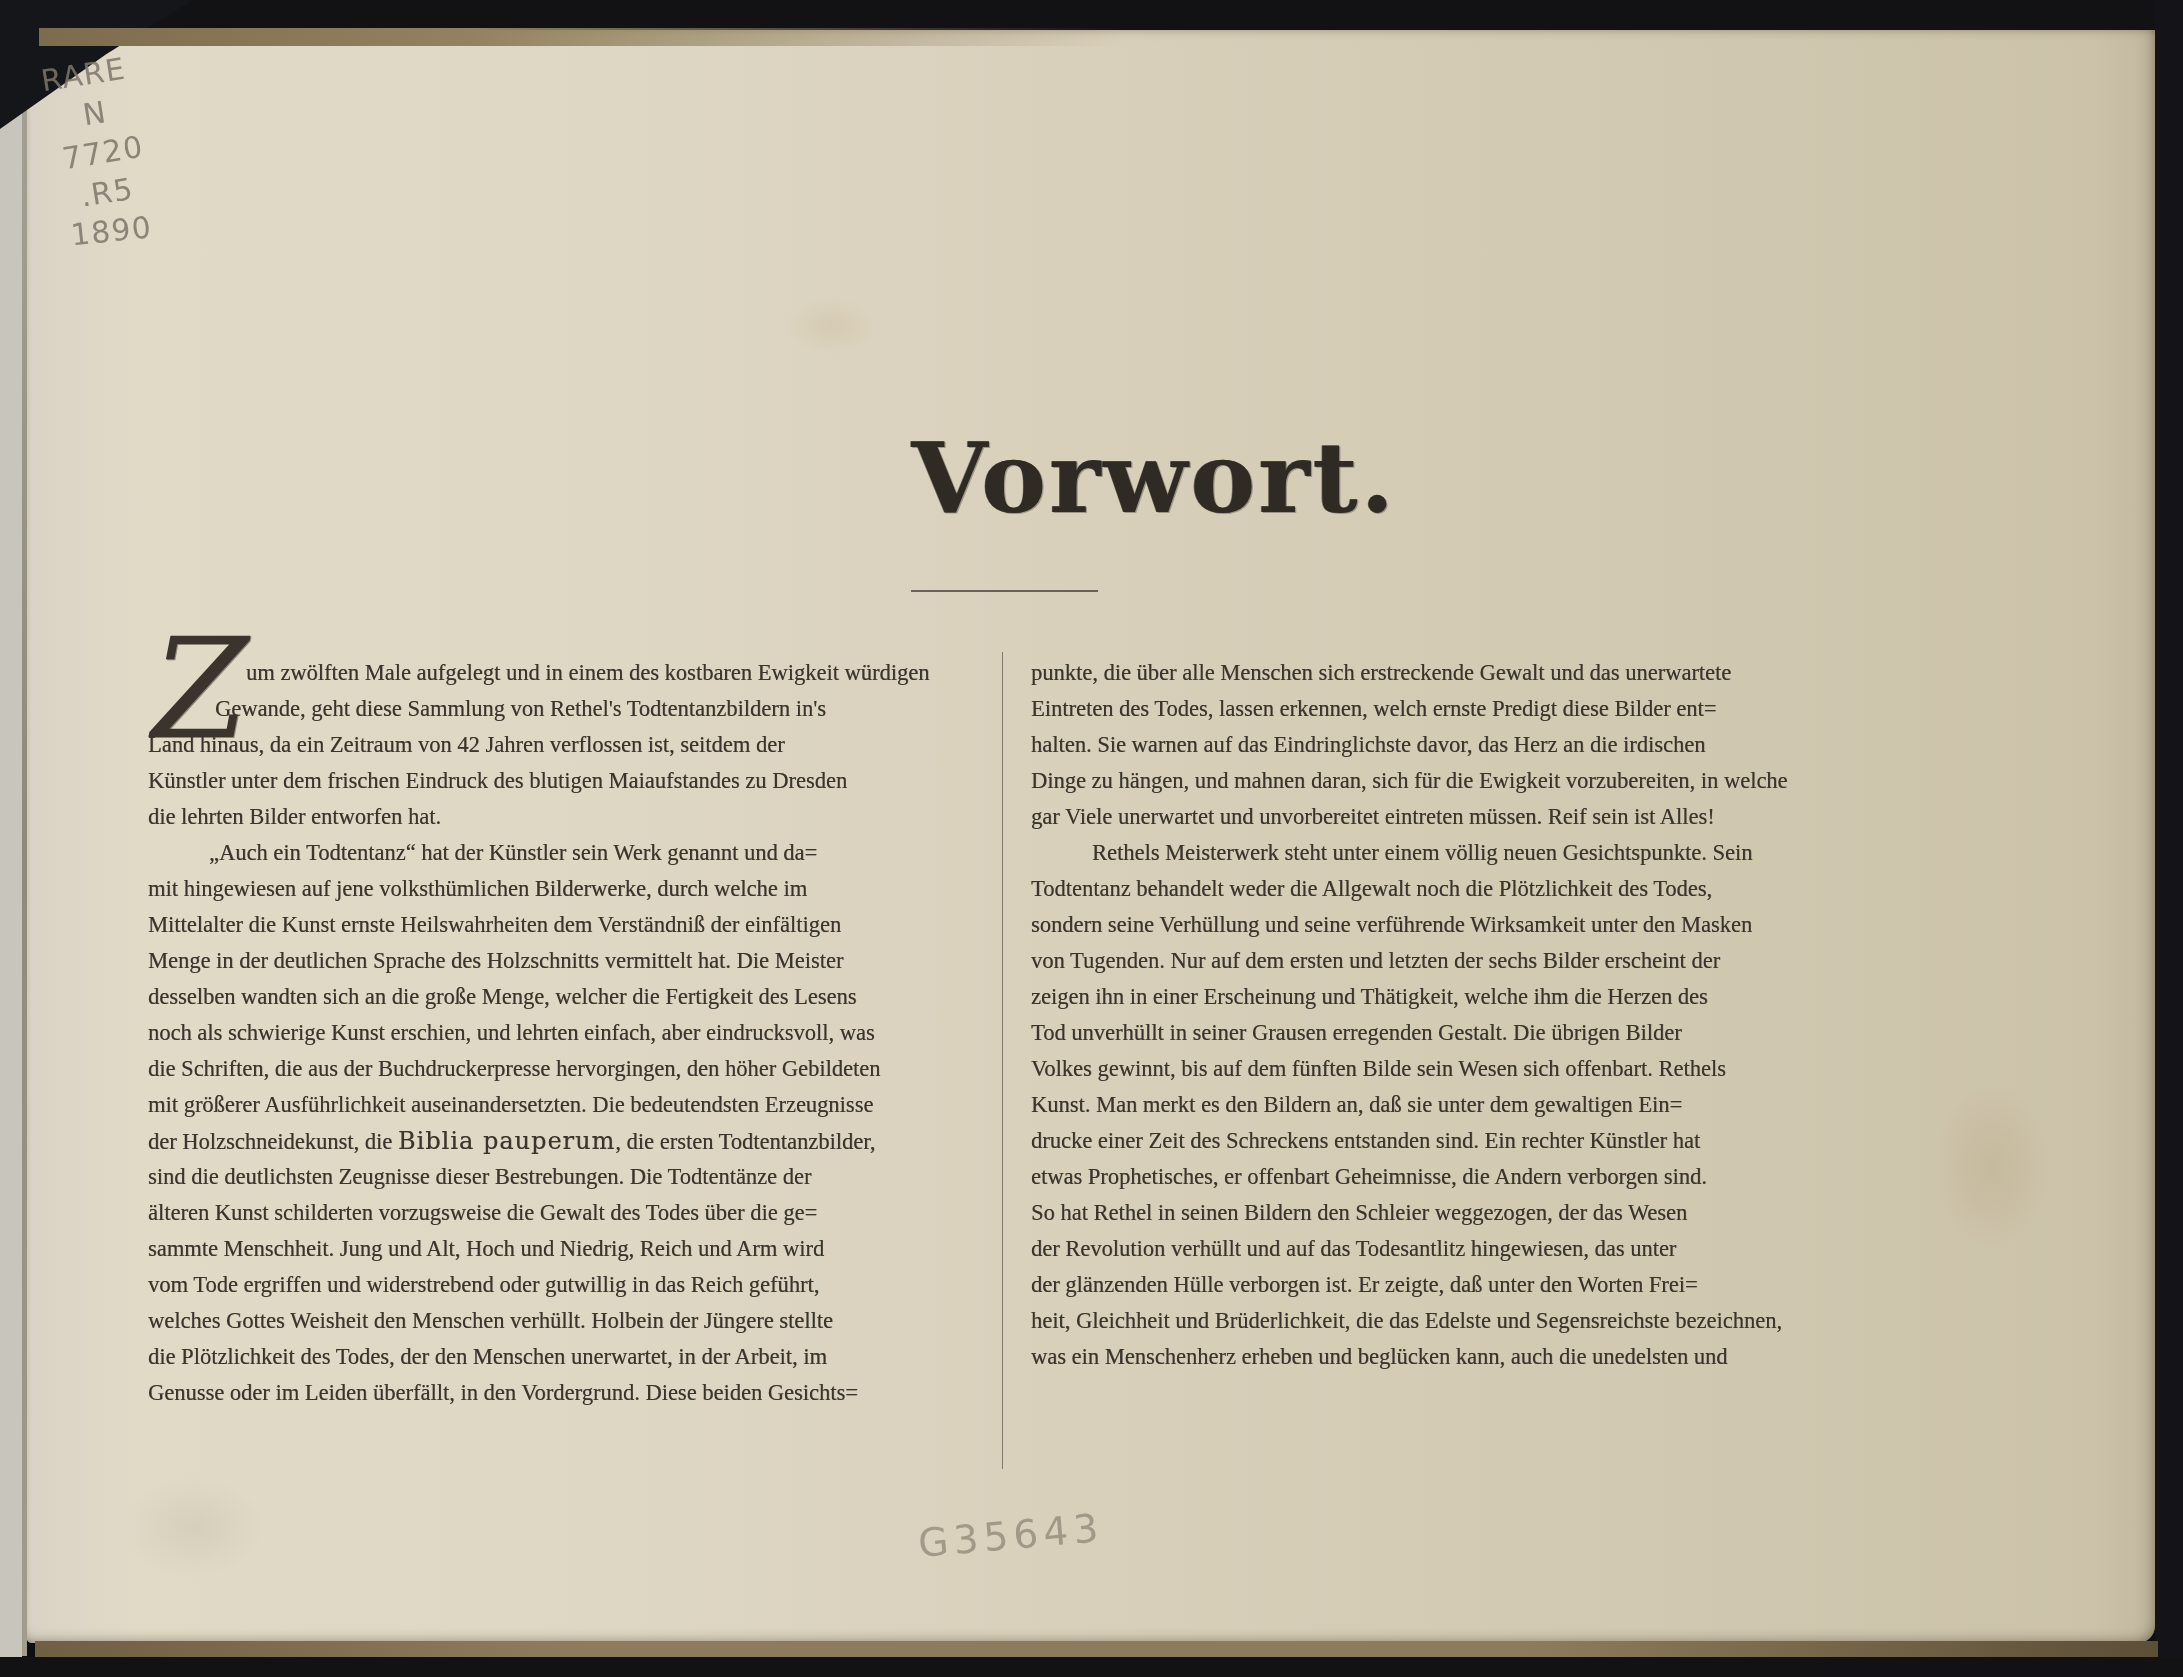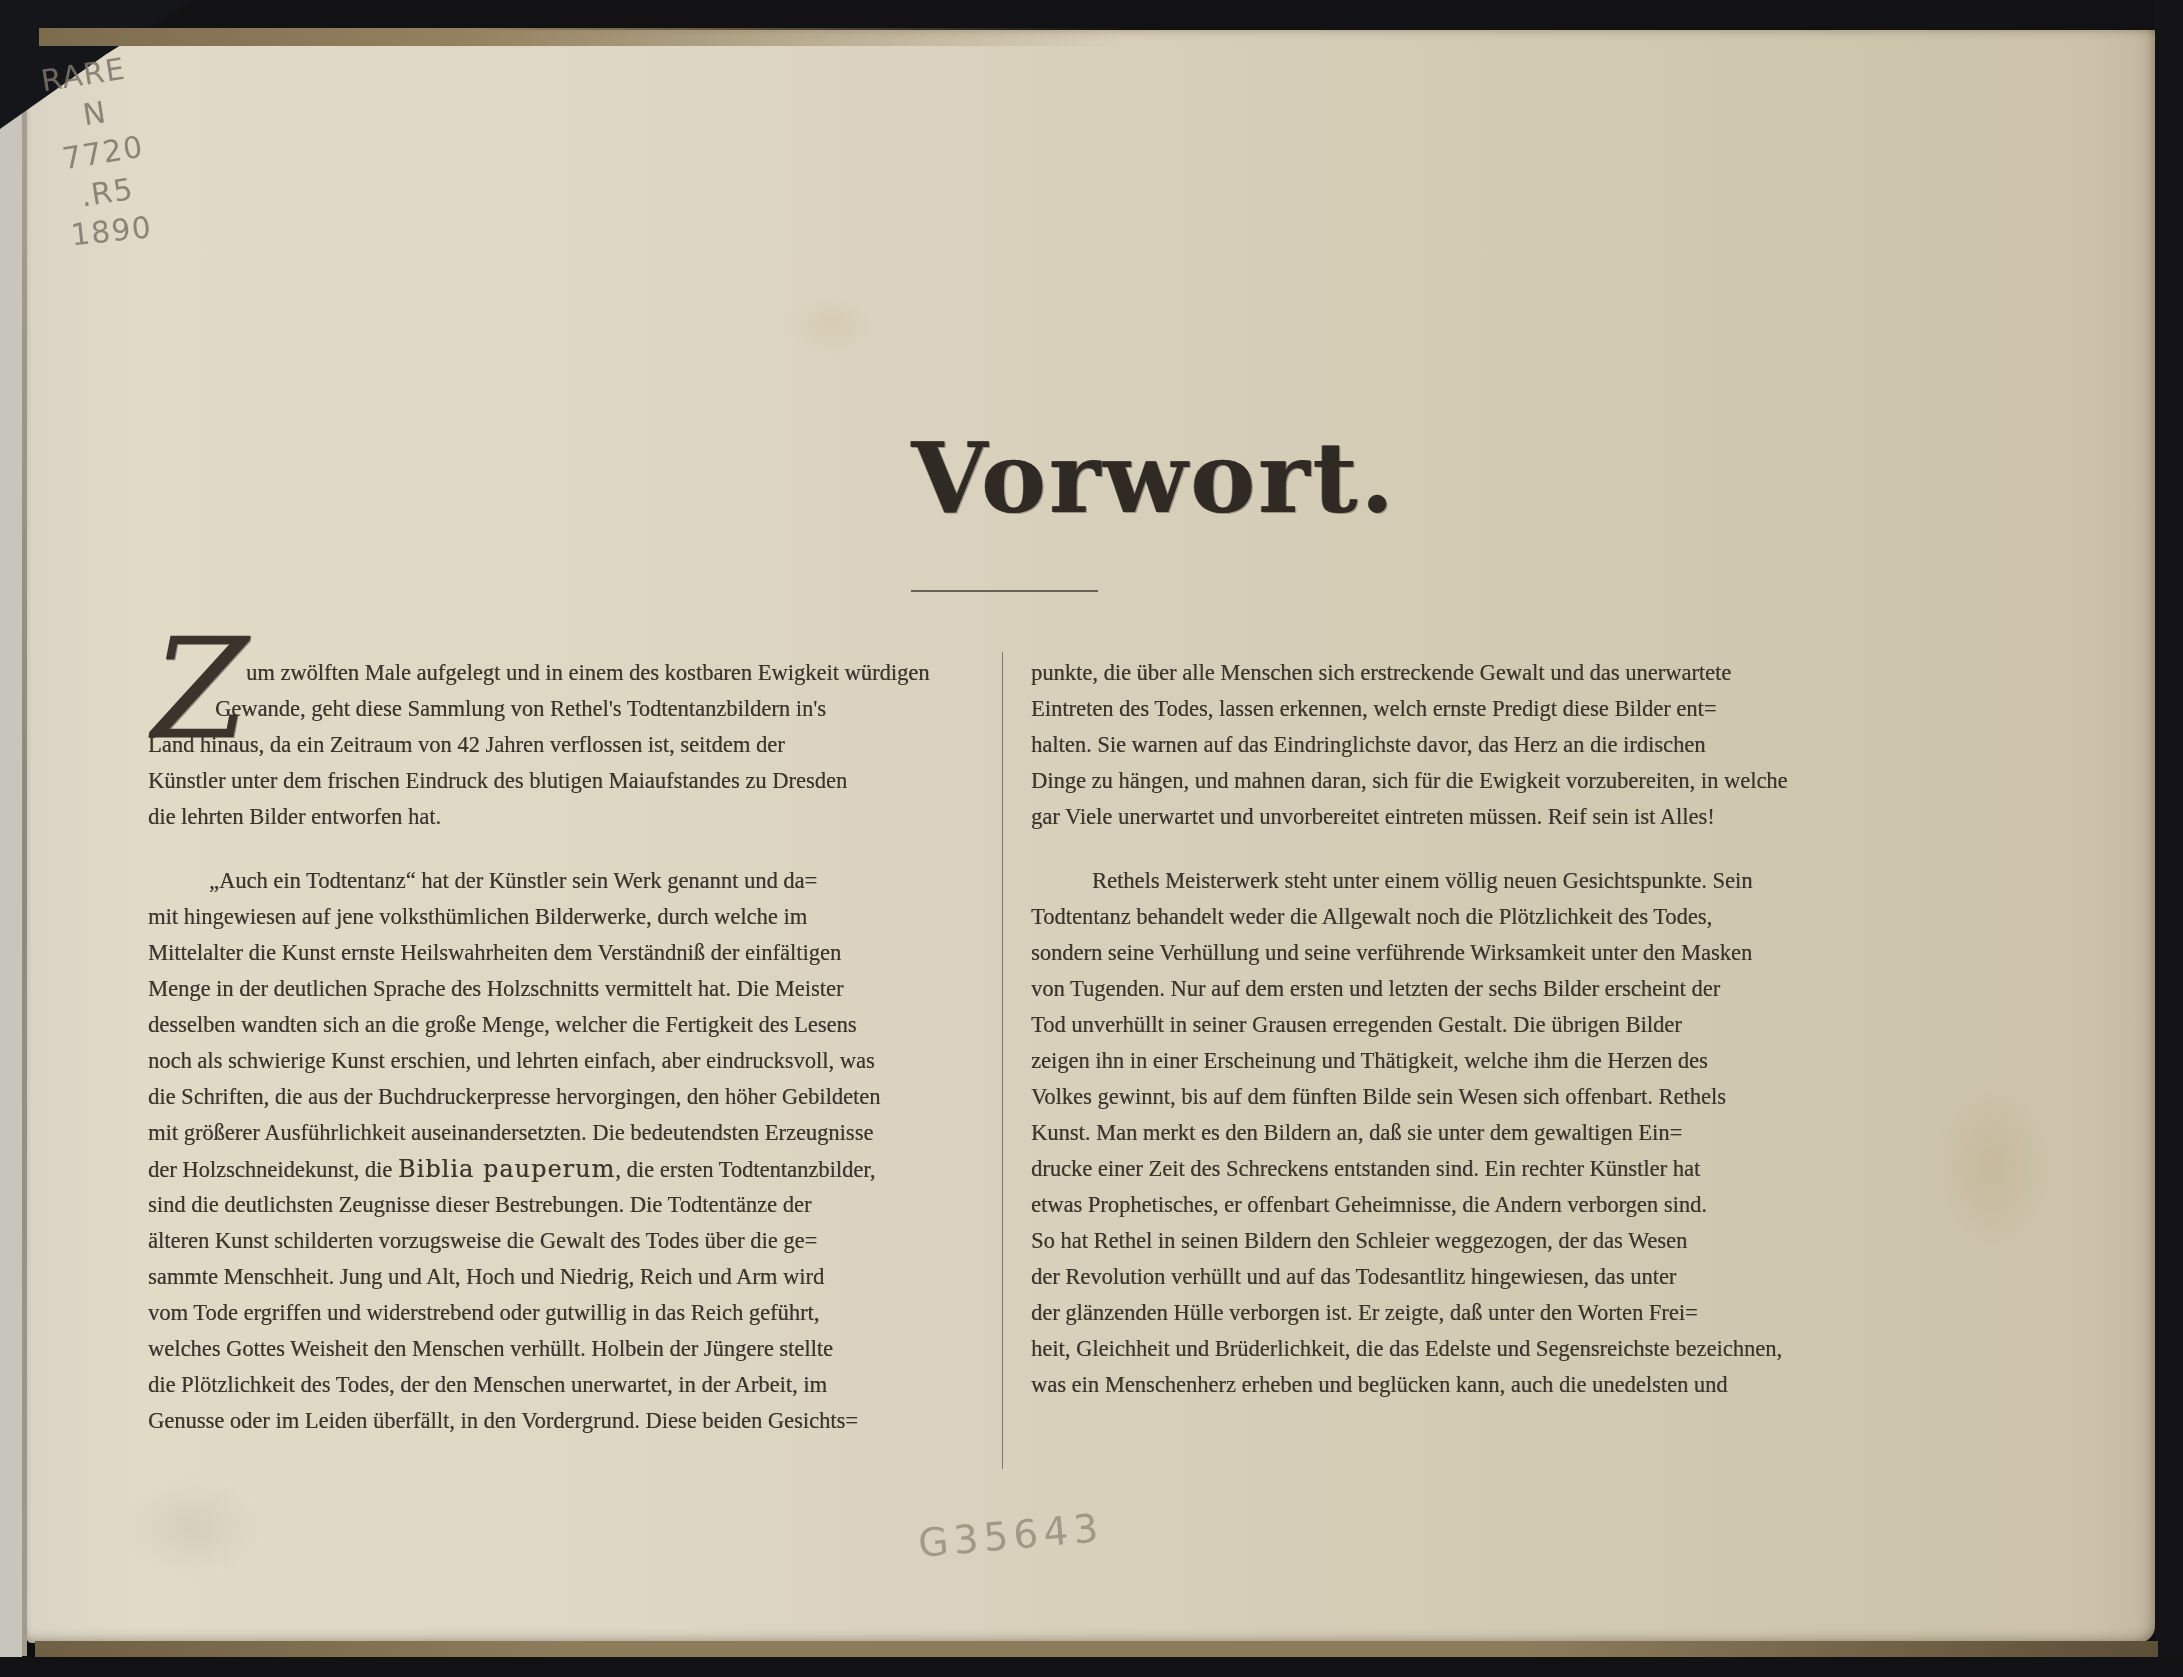--- a/index.html
+++ b/index.html
@@ -64,21 +64,21 @@
       font-size:22.5px;line-height:36px;
       text-shadow:0.4px 0.3px 0 rgba(58,52,44,.55);}
   .col-left{left:148px;width:837px;}
   .col-right{left:1031px;width:842px;}
   .column-divider{position:absolute;left:1002px;top:652px;width:1.3px;height:817px;
       background:#615b50;opacity:.75;}
   .line{height:36px;white-space:nowrap;text-align:justify;text-align-last:justify;}
   .line::after{content:"";display:inline-block;width:100%;}
   .line.last{text-align-last:left;}
   .line.last::after{width:0;}
-  .line.indent{text-indent:61px;margin-top:28px;}
+  .line.indent{text-indent:61px;}
   .line.dc1{padding-left:98px;}
   .line.dc2{padding-left:67px;}
   .drop-cap{position:absolute;left:152px;top:620px;font-size:139px;line-height:139px;
       font-style:italic;font-family:"DejaVu Serif",serif;color:#3a342c;
       text-shadow:1px 0.6px 0 rgba(58,52,44,.5);}
   .antiqua{font-family:"DejaVu Serif",serif;letter-spacing:1px;font-size:24px;}
 
   
   .stain1{position:absolute;left:760px;top:271px;width:90px;height:58px;border-radius:50%;
       background:radial-gradient(ellipse,rgba(160,120,60,.10),rgba(160,120,60,0) 70%);}
@@ -145,22 +145,22 @@
   <div class="column col-right" id="col-right">
       <div class="line">punkte, die über alle Menschen sich erstreckende Gewalt und das unerwartete</div>
       <div class="line">Eintreten des Todes, lassen erkennen, welch ernste Predigt diese Bilder ent=</div>
       <div class="line">halten. Sie warnen auf das Eindringlichste davor, das Herz an die irdischen</div>
       <div class="line">Dinge zu hängen, und mahnen daran, sich für die Ewigkeit vorzubereiten, in welche</div>
       <div class="line last">gar Viele unerwartet und unvorbereitet eintreten müssen. Reif sein ist Alles!</div>
       <div class="line indent">Rethels Meisterwerk steht unter einem völlig neuen Gesichtspunkte. Sein</div>
       <div class="line">Todtentanz behandelt weder die Allgewalt noch die Plötzlichkeit des Todes,</div>
       <div class="line">sondern seine Verhüllung und seine verführende Wirksamkeit unter den Masken</div>
       <div class="line">von Tugenden. Nur auf dem ersten und letzten der sechs Bilder erscheint der</div>
+      <div class="line">zeigen ihn in einer Erscheinung und Thätigkeit, welche ihm die Herzen des</div>
       <div class="line">Tod unverhüllt in seiner Grausen erregenden Gestalt. Die übrigen Bilder</div>
-      <div class="line">zeigen ihn in einer Erscheinung und Thätigkeit, welche ihm die Herzen des</div>
       <div class="line">Volkes gewinnt, bis auf dem fünften Bilde sein Wesen sich offenbart. Rethels</div>
       <div class="line">Kunst. Man merkt es den Bildern an, daß sie unter dem gewaltigen Ein=</div>
       <div class="line">drucke einer Zeit des Schreckens entstanden sind. Ein rechter Künstler hat</div>
       <div class="line">etwas Prophetisches, er offenbart Geheimnisse, die Andern verborgen sind.</div>
       <div class="line">So hat Rethel in seinen Bildern den Schleier weggezogen, der das Wesen</div>
       <div class="line">der Revolution verhüllt und auf das Todesantlitz hingewiesen, das unter</div>
       <div class="line">der glänzenden Hülle verborgen ist. Er zeigte, daß unter den Worten Frei=</div>
       <div class="line">heit, Gleichheit und Brüderlichkeit, die das Edelste und Segensreichste bezeichnen,</div>
       <div class="line">was ein Menschenherz erheben und beglücken kann, auch die unedelsten und</div>
     </div>

